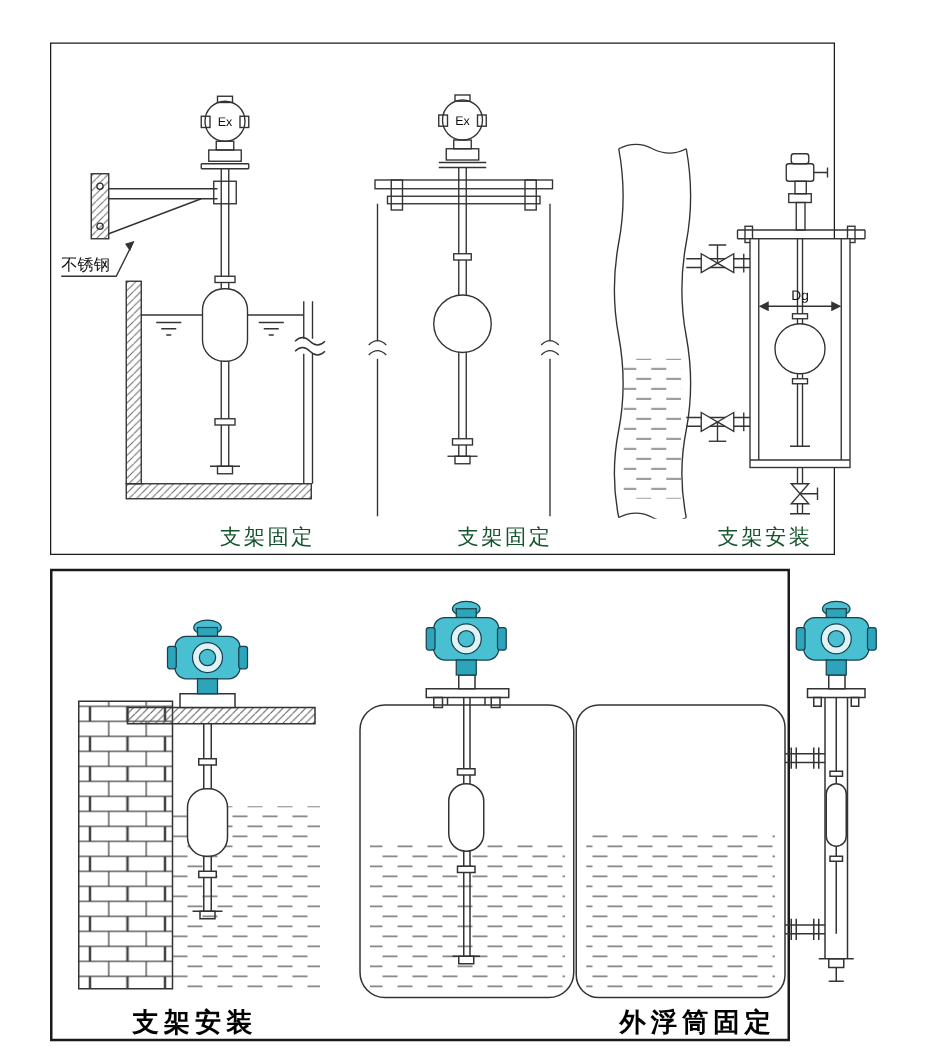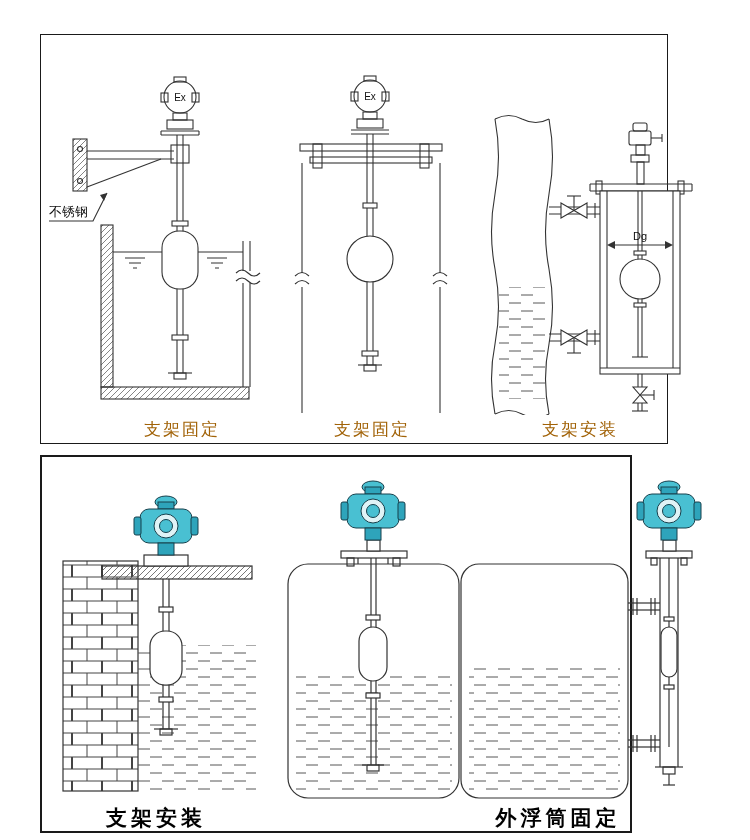--- a/index.html
+++ b/index.html
@@ -1,21 +1,21 @@
 <!DOCTYPE html>
 <html><head>
 <meta charset="utf-8">
 <style>
   html,body{margin:0;padding:0;background:#fff;}
   .page{position:relative;width:750px;height:840px;background:#ffffff;overflow:hidden;
         font-family:"Liberation Sans", sans-serif;}
   .panel{position:absolute;background:#fff;border:1px solid #1a1a1a;box-sizing:border-box;}
   .panel-top{left:40px;top:10px;width:628px;height:410px;margin-top:24px;}
   .panel-bottom{left:40px;top:455px;width:592px;height:378px;border-width:2px;}
-  .cap-t{position:absolute;width:140px;text-align:center;font-size:17px;letter-spacing:2px;color:#a16207;}
+  .cap-t{position:absolute;width:140px;text-align:right;font-size:17px;letter-spacing:2px;color:#14532d;}
   .cap-b{position:absolute;width:160px;text-align:center;font-size:21px;font-weight:bold;letter-spacing:4px;color:#000;}
   svg{display:block;}
   svg text{font-family:"Liberation Sans", sans-serif;fill:#111;}
 </style>
 </head>
 <body>
 
 <div class="page">
 
   <div class="panel panel-top">

